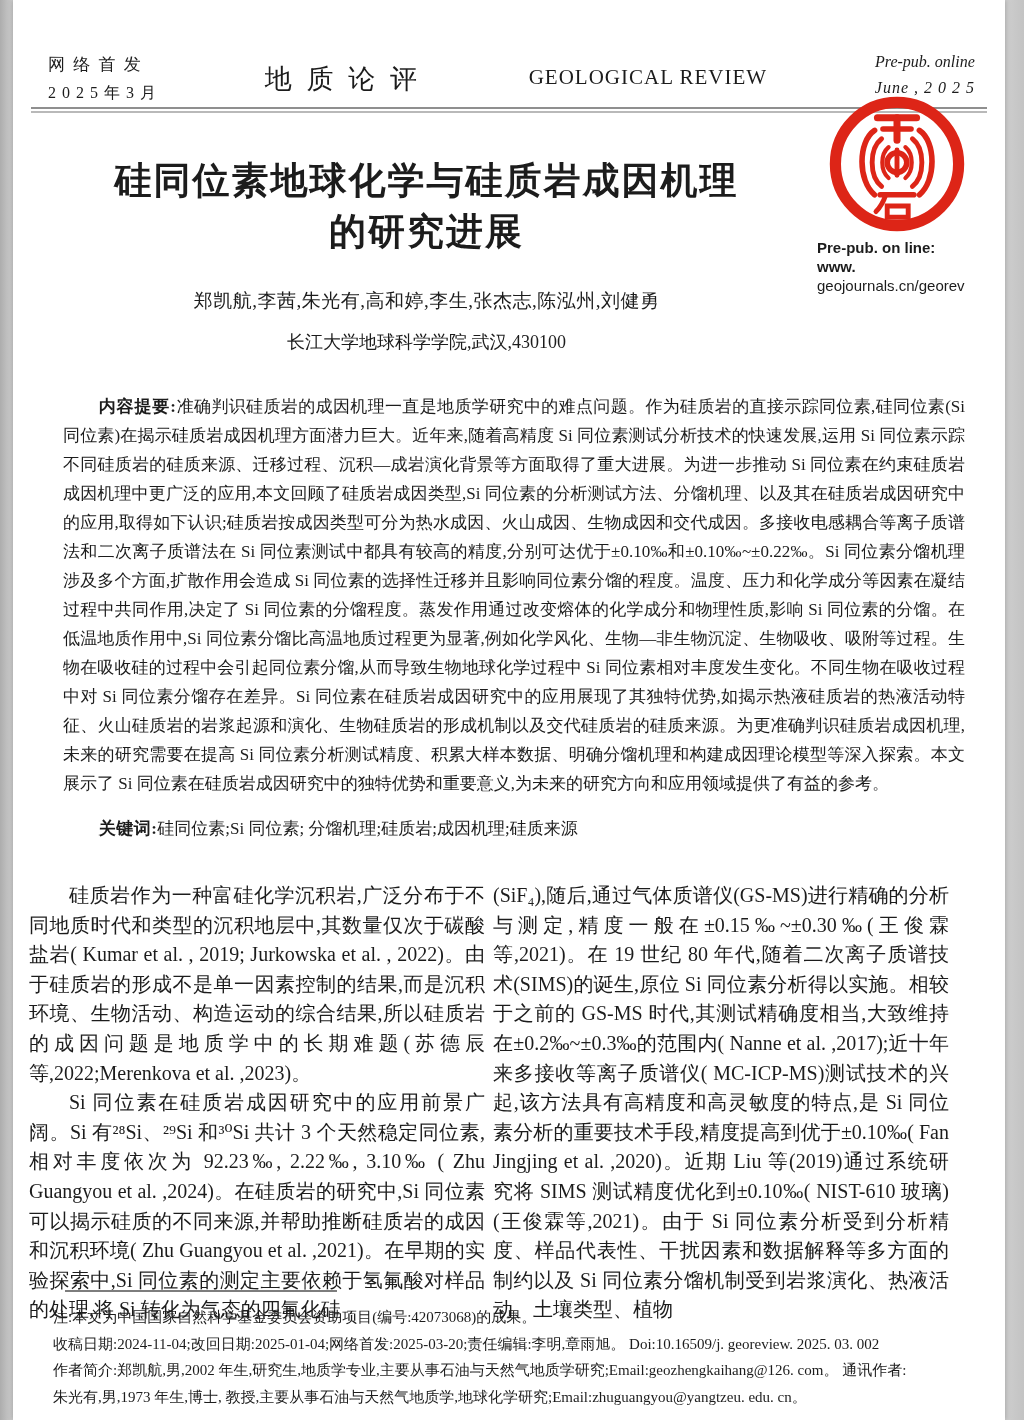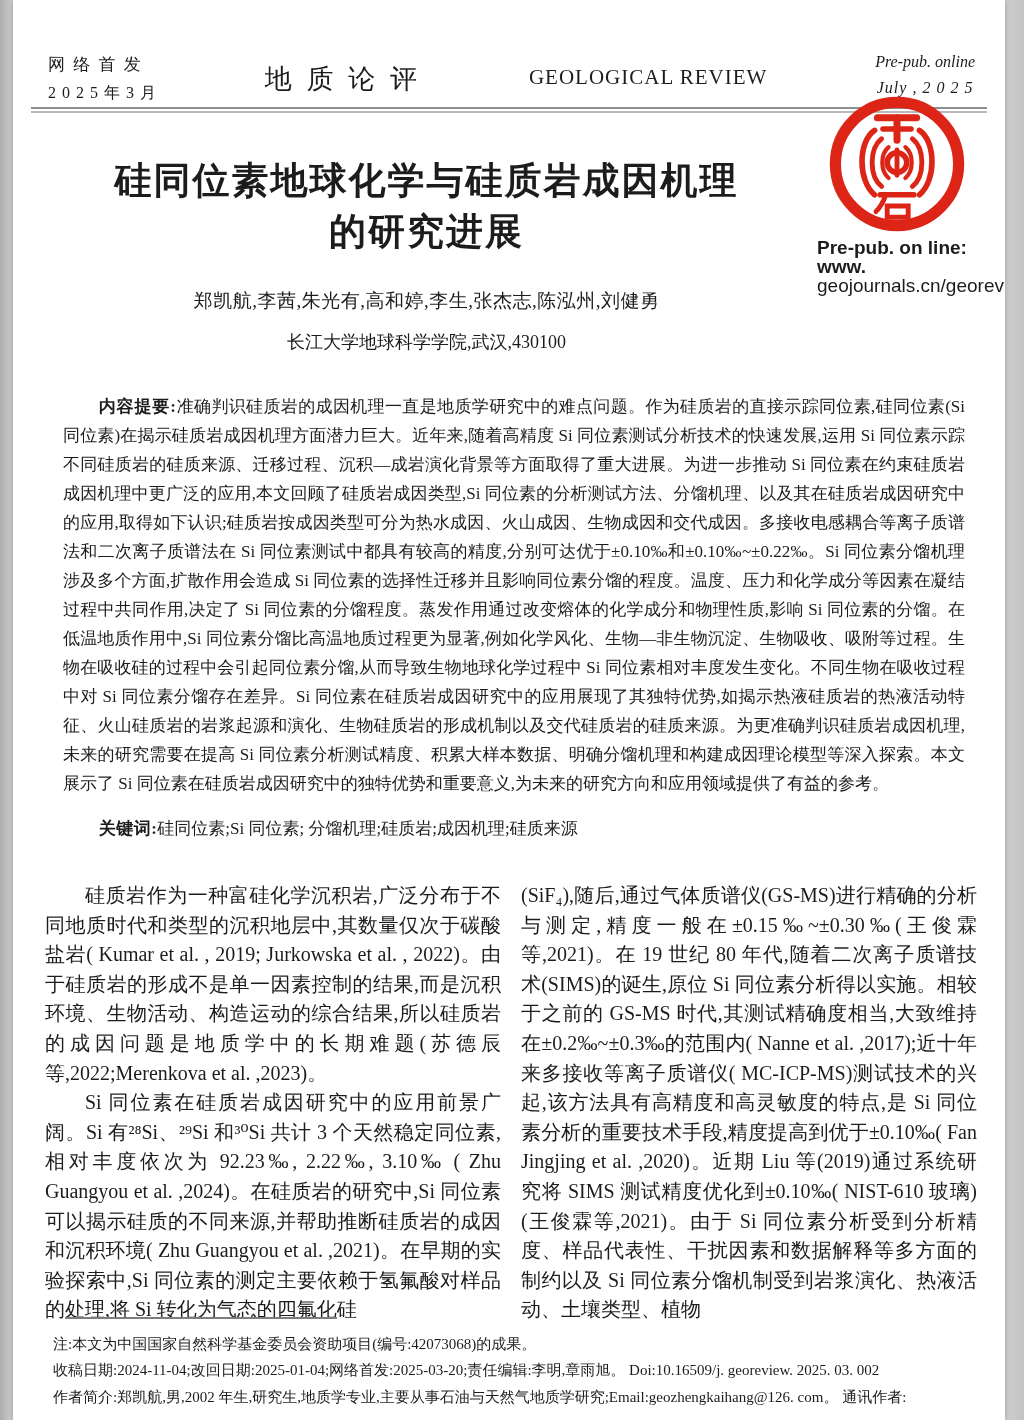--- a/index.html
+++ b/index.html
@@ -47,21 +47,21 @@
     margin: 42px 225px 0 60px;
     text-align: center;
   }
   .art-title { font-size: 37px; font-weight: bold; line-height: 51px; letter-spacing: 2px; }
   .authors { font-size: 19px; margin-top: 31px; letter-spacing: 0.5px; }
   .affiliation { font-size: 18px; margin-top: 16px; }
 
   
   .seal-box { position: absolute; top: 94px; right: 28px; width: 160px; }
   .seal-svg { display: block; margin: 0 auto; width: 140px; height: 140px; }
-  .seal-cap { margin-top: 4px; font-size: 19px; line-height: 19px; }
+  .seal-cap { margin-top: 4px; font-size: 15px; line-height: 19px; }
   .seal-cap .c1 { font-weight: bold; font-family: "Liberation Sans", "DejaVu Sans", sans-serif; }
   .seal-cap .c2 { font-family: "Liberation Sans", "DejaVu Sans", sans-serif; }
 
   
   .abstract-wrap { margin: 38px 40px 0 50px; }
   .abstract-text {
     font-size: 17px;
     line-height: 29px;
     text-align: justify;
     text-indent: 2.1em;
@@ -71,22 +71,22 @@
     font-size: 17px;
     line-height: 29px;
     margin-top: 16px;
     text-indent: 2.1em;
   }
   .keywords b { letter-spacing: 0.5px; }
 
   
   .columns {
     display: flex;
-    gap: 20px;
-    margin: 38px 27px 0 32px;
+    gap: 8px;
+    margin: 38px 27px 0 16px;
   }
   .col { width: 456px; }
   .col p {
     font-size: 20px;
     line-height: 29.6px;
     text-align: justify;
   }
   .col p.indent { text-indent: 2em; }
 
   
@@ -106,21 +106,21 @@
 
     <div class="masthead">
       <div class="mast-left">
         <div class="l1">网  络  首  发</div>
         <div class="l2">2 0 2 5 年 3 月</div>
       </div>
       <div class="mast-cn">地  质  论  评</div>
       <div class="mast-en">GEOLOGICAL REVIEW</div>
       <div class="mast-right">
         <div class="l1">Pre-pub.  online</div>
-        <div class="l2">July , 2 0 2 5</div>
+        <div class="l2">June , 2 0 2 5</div>
       </div>
     </div>
     <div class="double-rule">
       <div class="r1"></div>
         <div class="r2"></div>
     </div>
 
     <div class="title-wrap">
       <div class="art-title">硅同位素地球化学与硅质岩成因机理</div>
       <div class="art-title">的研究进展</div>
@@ -173,17 +173,18 @@
         <p>(SiF₄),随后,通过气体质谱仪(GS-MS)进行精确的分析与测定,精度一般在±0.15‰~±0.30‰(王俊霖等,2021)。在 19 世纪 80 年代,随着二次离子质谱技术(SIMS)的诞生,原位 Si 同位素分析得以实施。相较于之前的 GS-MS 时代,其测试精确度相当,大致维持在±0.2‰~±0.3‰的范围内( Nanne et al. ,2017);近十年来多接收等离子质谱仪( MC-ICP-MS)测试技术的兴起,该方法具有高精度和高灵敏度的特点,是 Si 同位素分析的重要技术手段,精度提高到优于±0.10‰( Fan Jingjing et al. ,2020)。近期 Liu 等(2019)通过系统研究将 SIMS 测试精度优化到±0.10‰( NIST-610 玻璃)(王俊霖等,2021)。由于 Si 同位素分析受到分析精度、样品代表性、干扰因素和数据解释等多方面的制约以及 Si 同位素分馏机制受到岩浆演化、热液活动、土壤类型、植物</p>
       </div>
     </div>
 
     <div class="footnote-wrap">
       <div class="fn-rule"></div>
       <div class="fn-lines">
         <div>注:本文为中国国家自然科学基金委员会资助项目(编号:42073068)的成果。</div>
         <div>收稿日期:2024-11-04;改回日期:2025-01-04;网络首发:2025-03-20;责任编辑:李明,章雨旭。 Doi:10.16509/j. georeview. 2025. 03. 002</div>
         <div>作者简介:郑凯航,男,2002 年生,研究生,地质学专业,主要从事石油与天然气地质学研究;Email:geozhengkaihang@126. com。 通讯作者:</div>
+        <div>朱光有,男,1973 年生,博士, 教授,主要从事石油与天然气地质学,地球化学研究;Email:zhuguangyou@yangtzeu. edu. cn。</div>
       </div>
     </div>
 
   </div>
 </div>
 
 </body></html>

